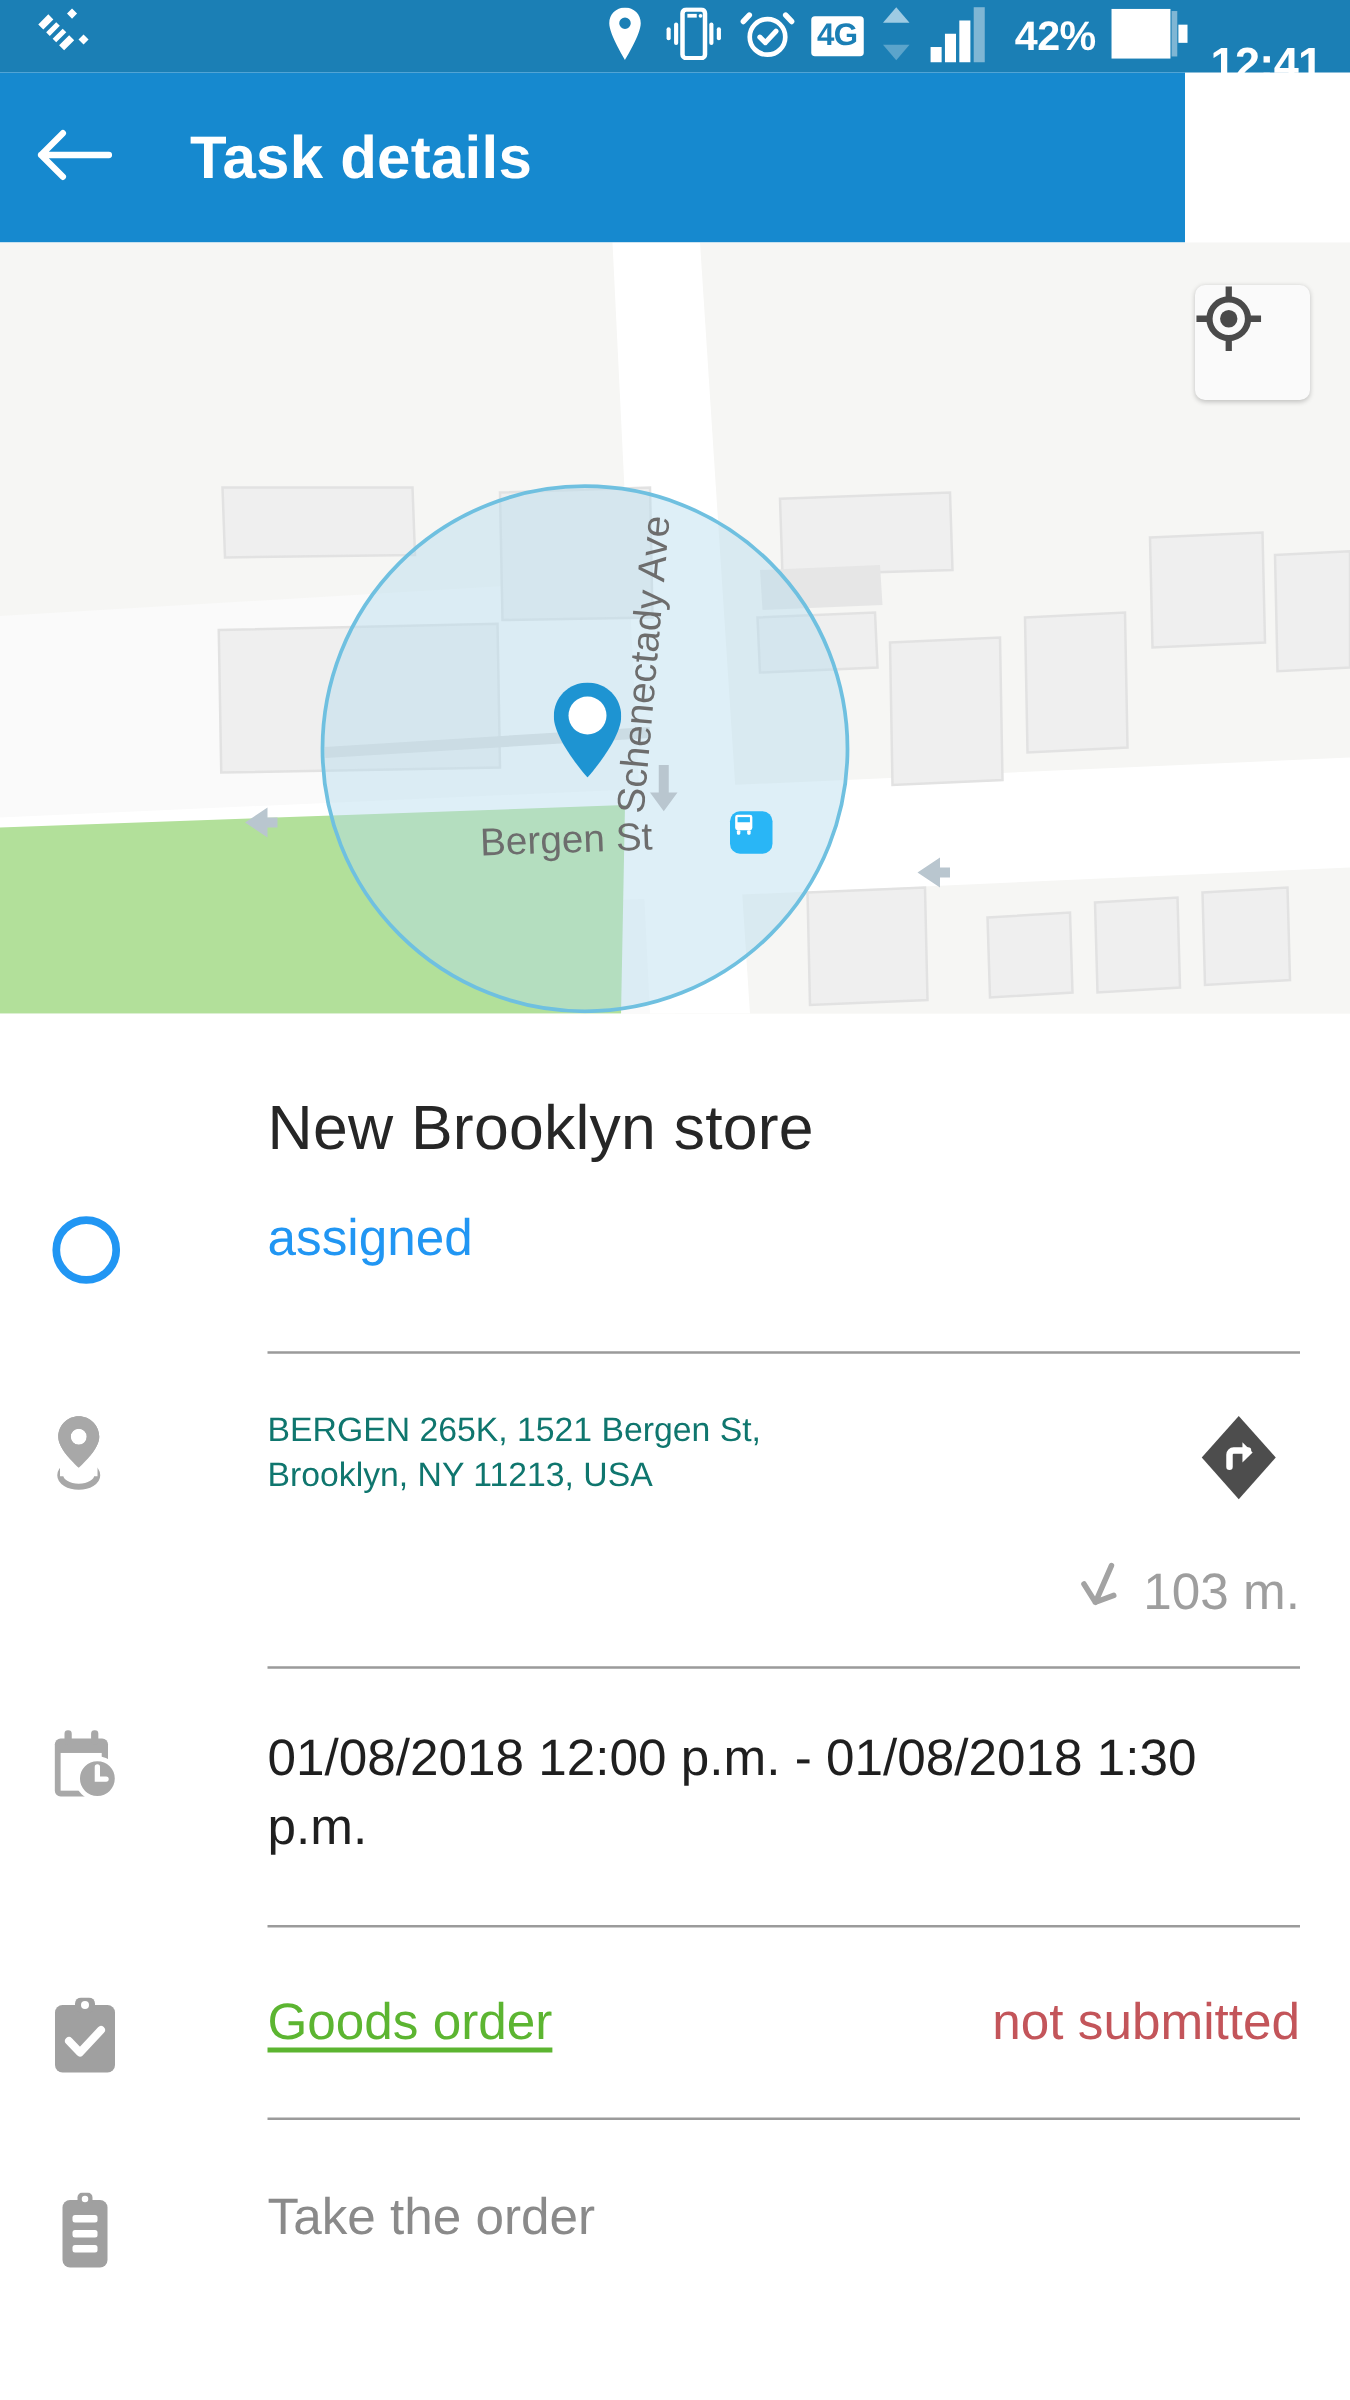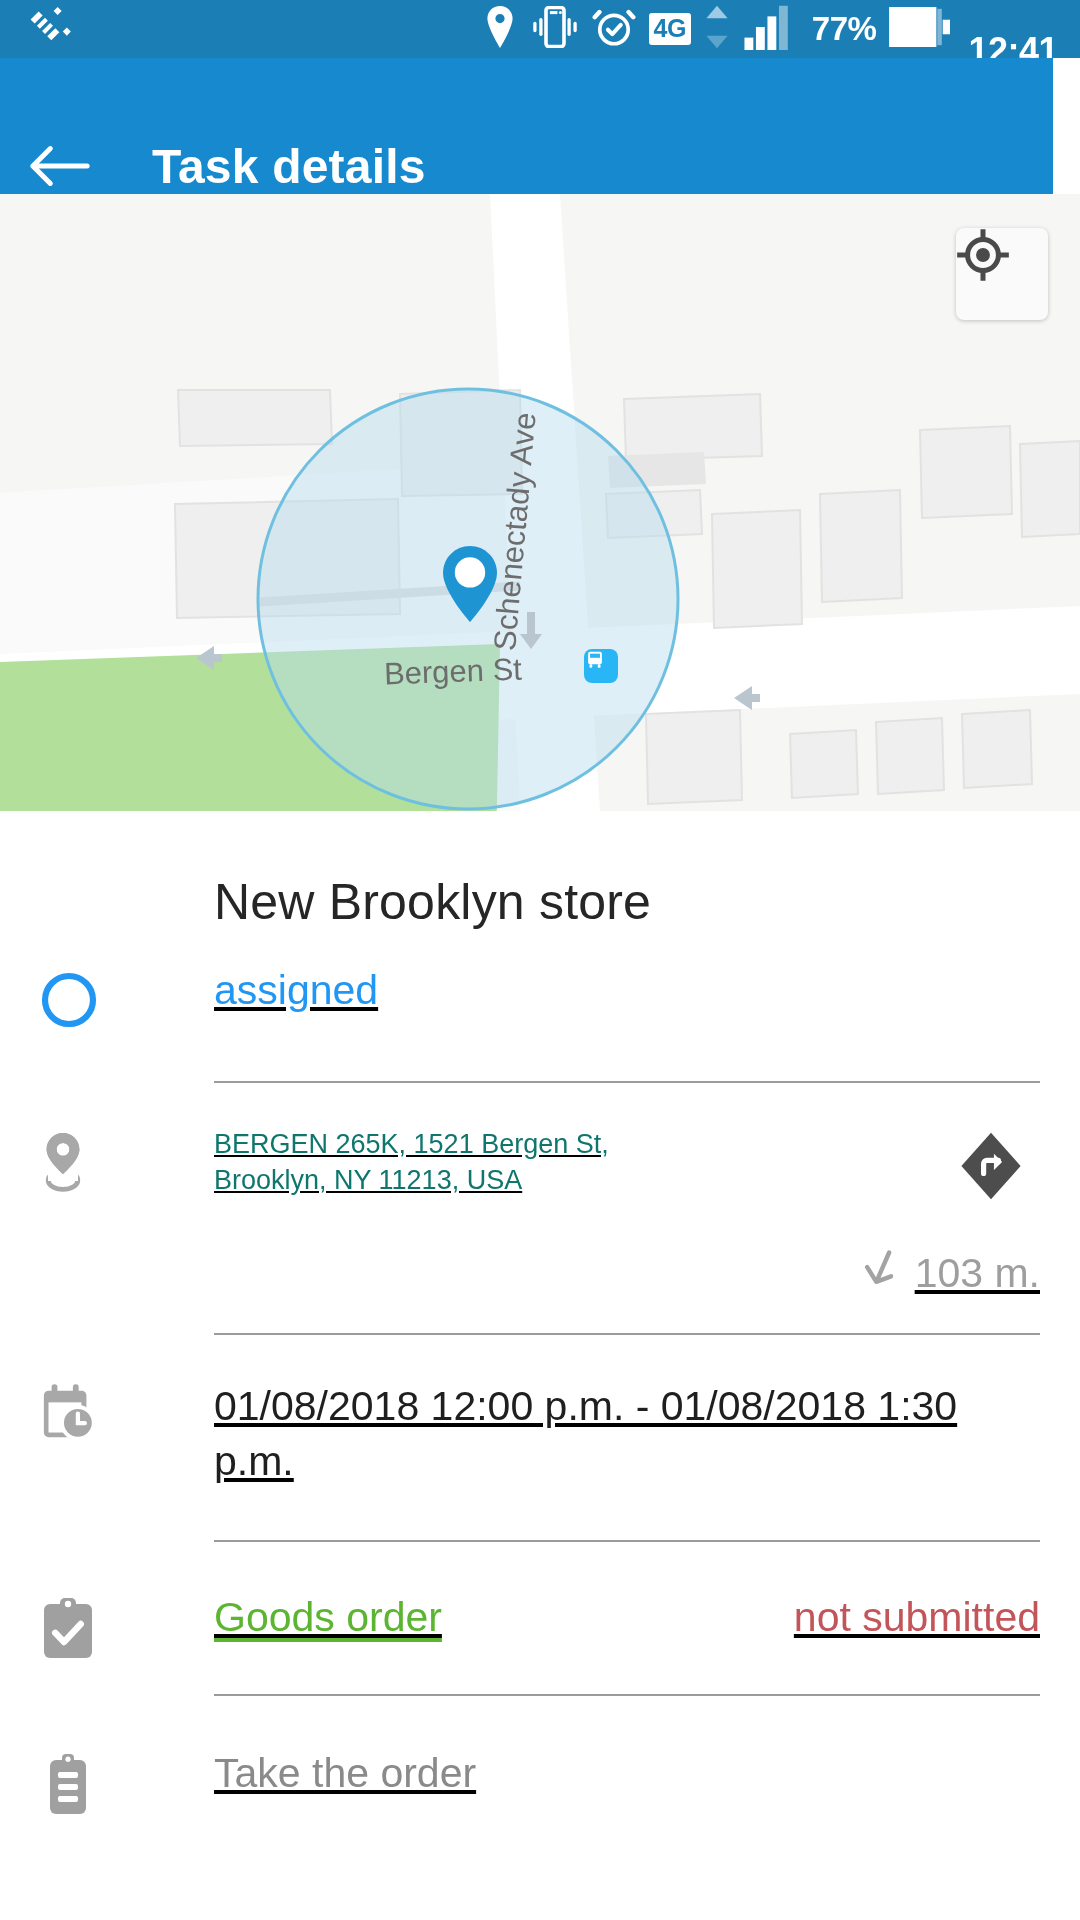--- a/index.html
+++ b/index.html
@@ -21,22 +21,22 @@
   .sb-ico{ display:block; }
   .fourg{
     background:#fff; color:#1b7fb5; font-size:25px; font-weight:bold;
     line-height:1; padding:3px 5px 4px 5px; border-radius:3px; letter-spacing:-0.5px;
   }
   .batt-pct{ color:#fff; font-size:33px; font-weight:bold; letter-spacing:-0.5px; }
   .clock{ color:#fff; font-size:36px; font-weight:bold; letter-spacing:-0.5px; margin-left:4px;margin-top:44px;}
 
   
   .appbar{
-    position:absolute; top:58px; left:0; width:1053px; height:136px;
-    background:#1689cf; display:flex; align-items:flex-end;
+    position:absolute; top:58px; left:0; width:948px; height:136px;
+    background:#1689cf; display:flex; align-items:center;
   }
   .back-btn{ width:120px; display:flex; align-items:center; justify-content:center; cursor:pointer; }
   .appbar-title{
     color:#fff; font-size:48px; font-weight:bold; letter-spacing:0.2px; margin-left:32px;
   }
 
   
   .map{
     position:absolute; top:194px; left:0; width:1080px; height:617px;
     background:#f7f7f5; overflow:hidden;
@@ -60,21 +60,21 @@
     display:flex; align-items:center; justify-content:center; cursor:pointer;
   }
 
   
   .details{ position:absolute; top:811px; left:0; width:1080px; background:#fff; }
   .title{
     color:#262626; font-size:50px; padding:62px 0 0 214px; letter-spacing:0.2px;
   }
   .row{ position:relative; display:flex; align-items:flex-start; padding-left:40px; }
   .row-ico{ width:174px; flex:none; display:flex; justify-content:flex-start; padding-top:4px; }
-  .row-body{ flex:1; padding-right:40px;text-decoration:underline; }
+  .row-body{ flex:1; padding-right:40px; }
   .divider{ height:2px; background:#9b9b9b; margin:0 40px 0 214px; }
 
   .status-text{ color:#2196f3; font-size:41px; }
   .addr-text{ color:#0f766e; font-size:27px; line-height:1.33; }
   .dist{
     display:flex; align-items:center; justify-content:flex-end; gap:16px;
     color:#9e9e9e; font-size:41px; padding-top:26px;
   }
   .date-text{ color:#1f1f1f; font-size:41px; line-height:1.35; }
   .goods-row{ display:flex; align-items:center; justify-content:space-between; }
@@ -130,21 +130,21 @@
         </svg>
       </span>
       <span class="sb-ico">
         <svg width="56" height="46" viewBox="0 0 30 26">
           <rect x="0" y="19" width="5" height="7" fill="#fff"></rect>
           <rect x="6.5" y="13" width="5" height="13" fill="#fff"></rect>
           <rect x="13" y="7" width="5" height="19" fill="#fff"></rect>
           <rect x="19.5" y="1" width="5" height="25" fill="#7fb6d4"></rect>
         </svg>
       </span>
-      <span class="batt-pct">77%</span>
+      <span class="batt-pct">42%</span>
       <span class="sb-ico">
         <svg width="62" height="40" viewBox="0 0 34 22">
           <rect x="0" y="0" width="26" height="22" fill="#fff"></rect>
           <rect x="26.5" y="1" width="2.5" height="20" fill="#7fb6d4"></rect>
           <rect x="29.5" y="7" width="4" height="8" fill="#fff"></rect>
         </svg>
       </span>
       <span class="clock">12:41</span>
     </div>
   </div>

